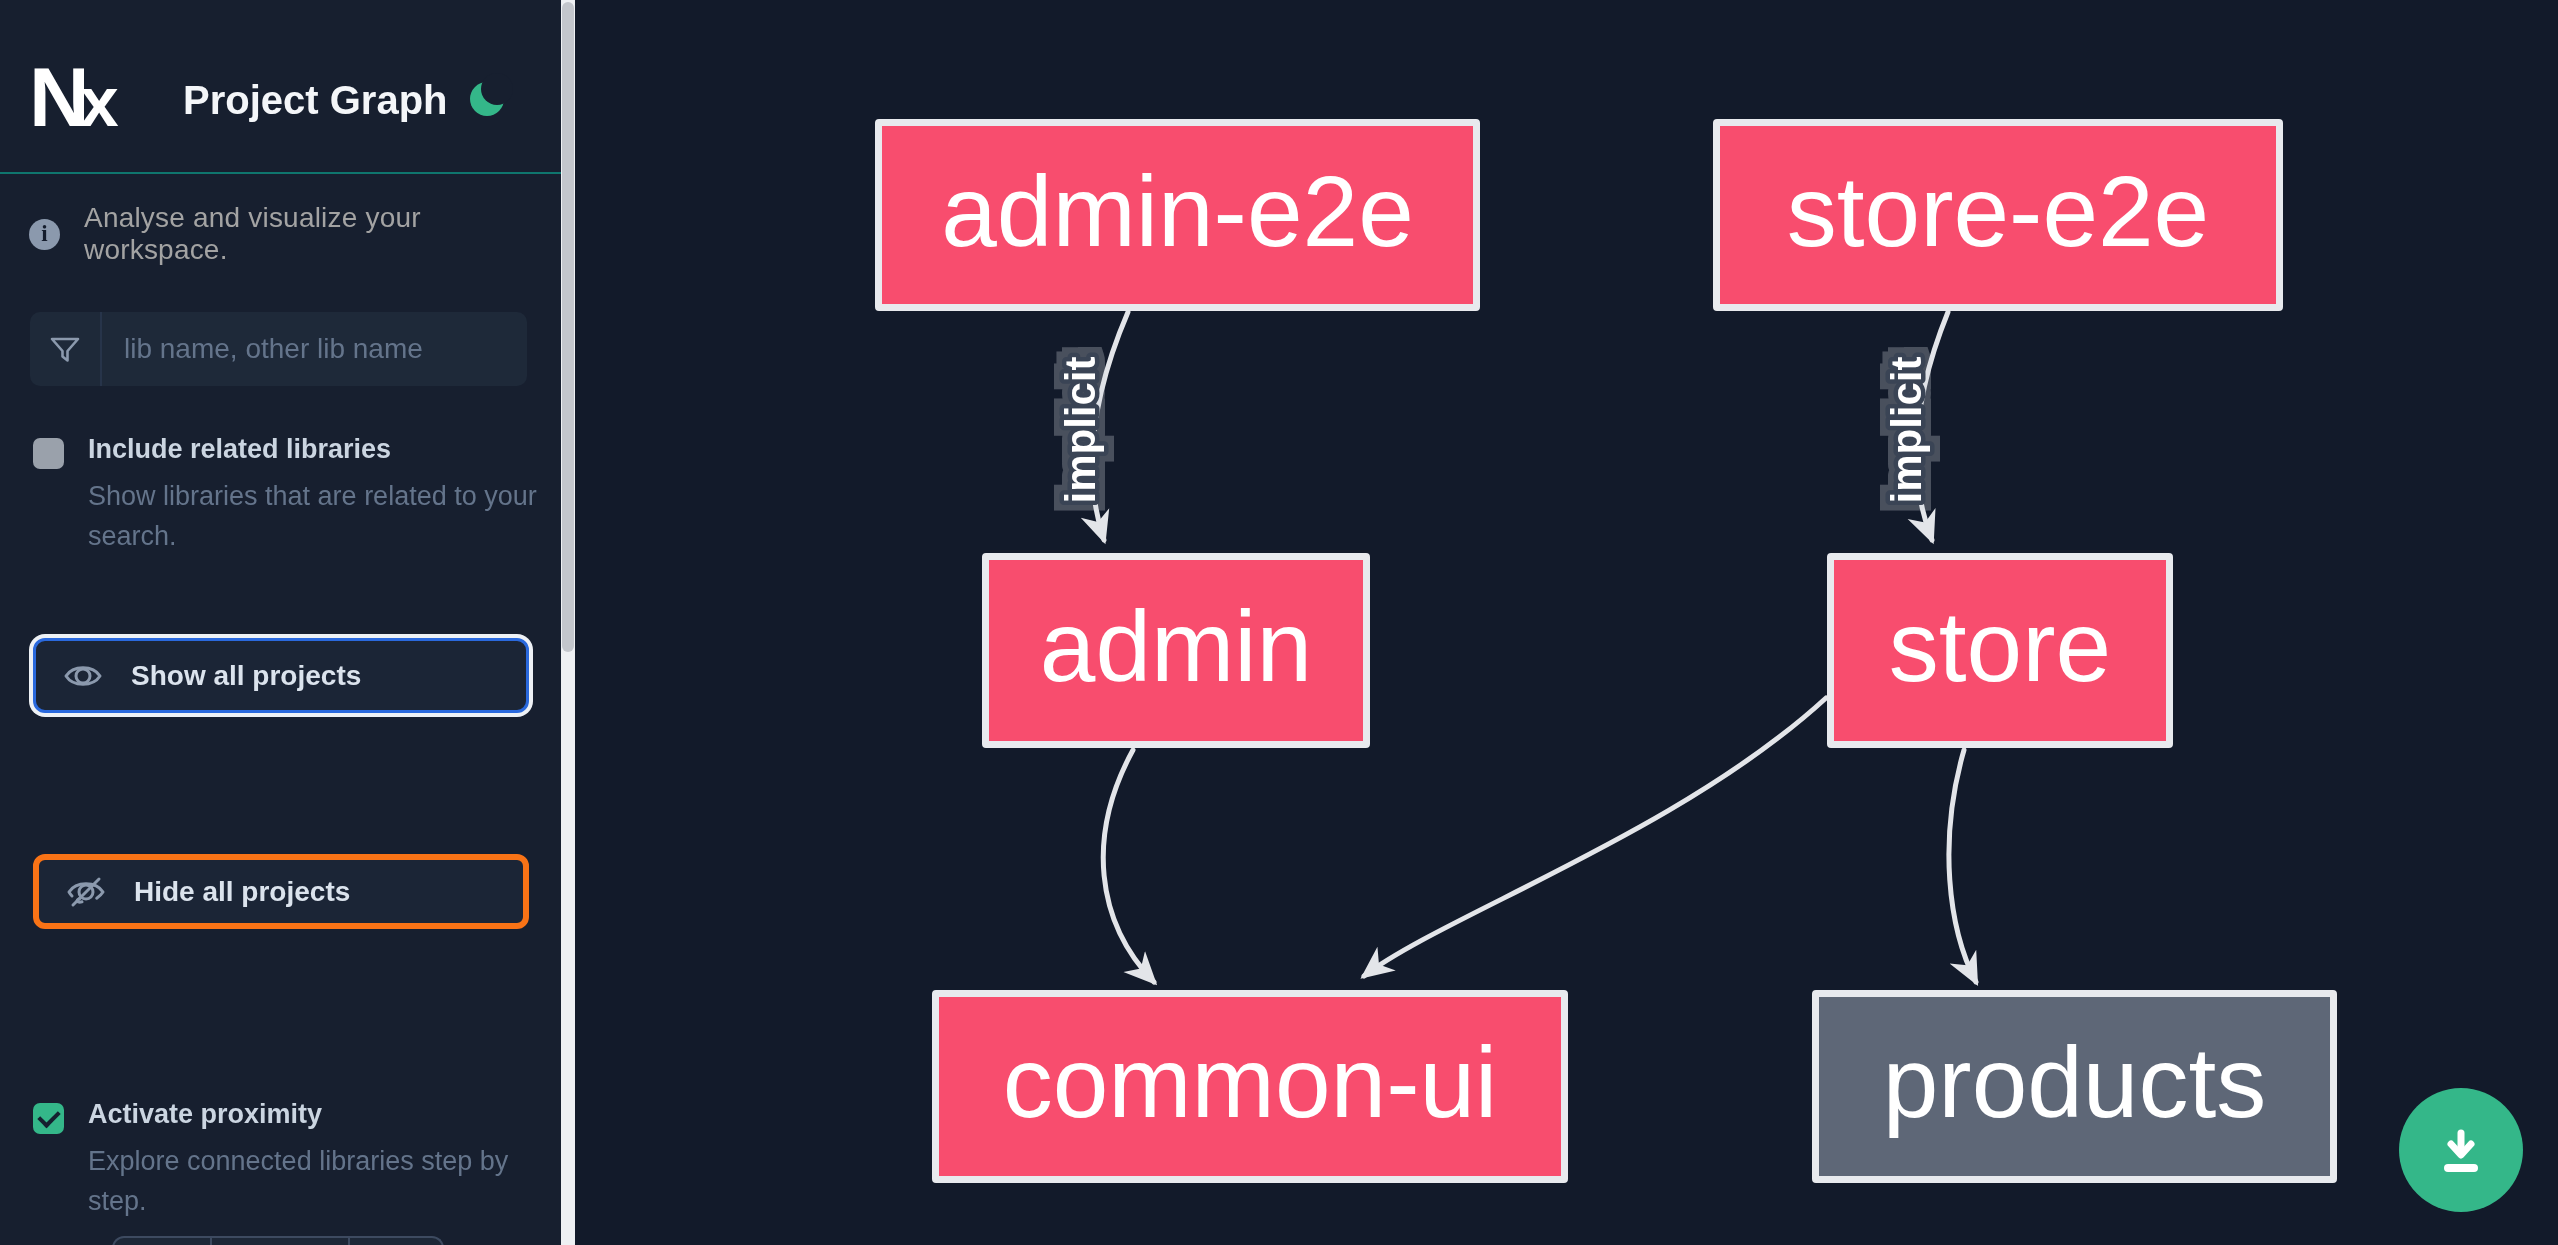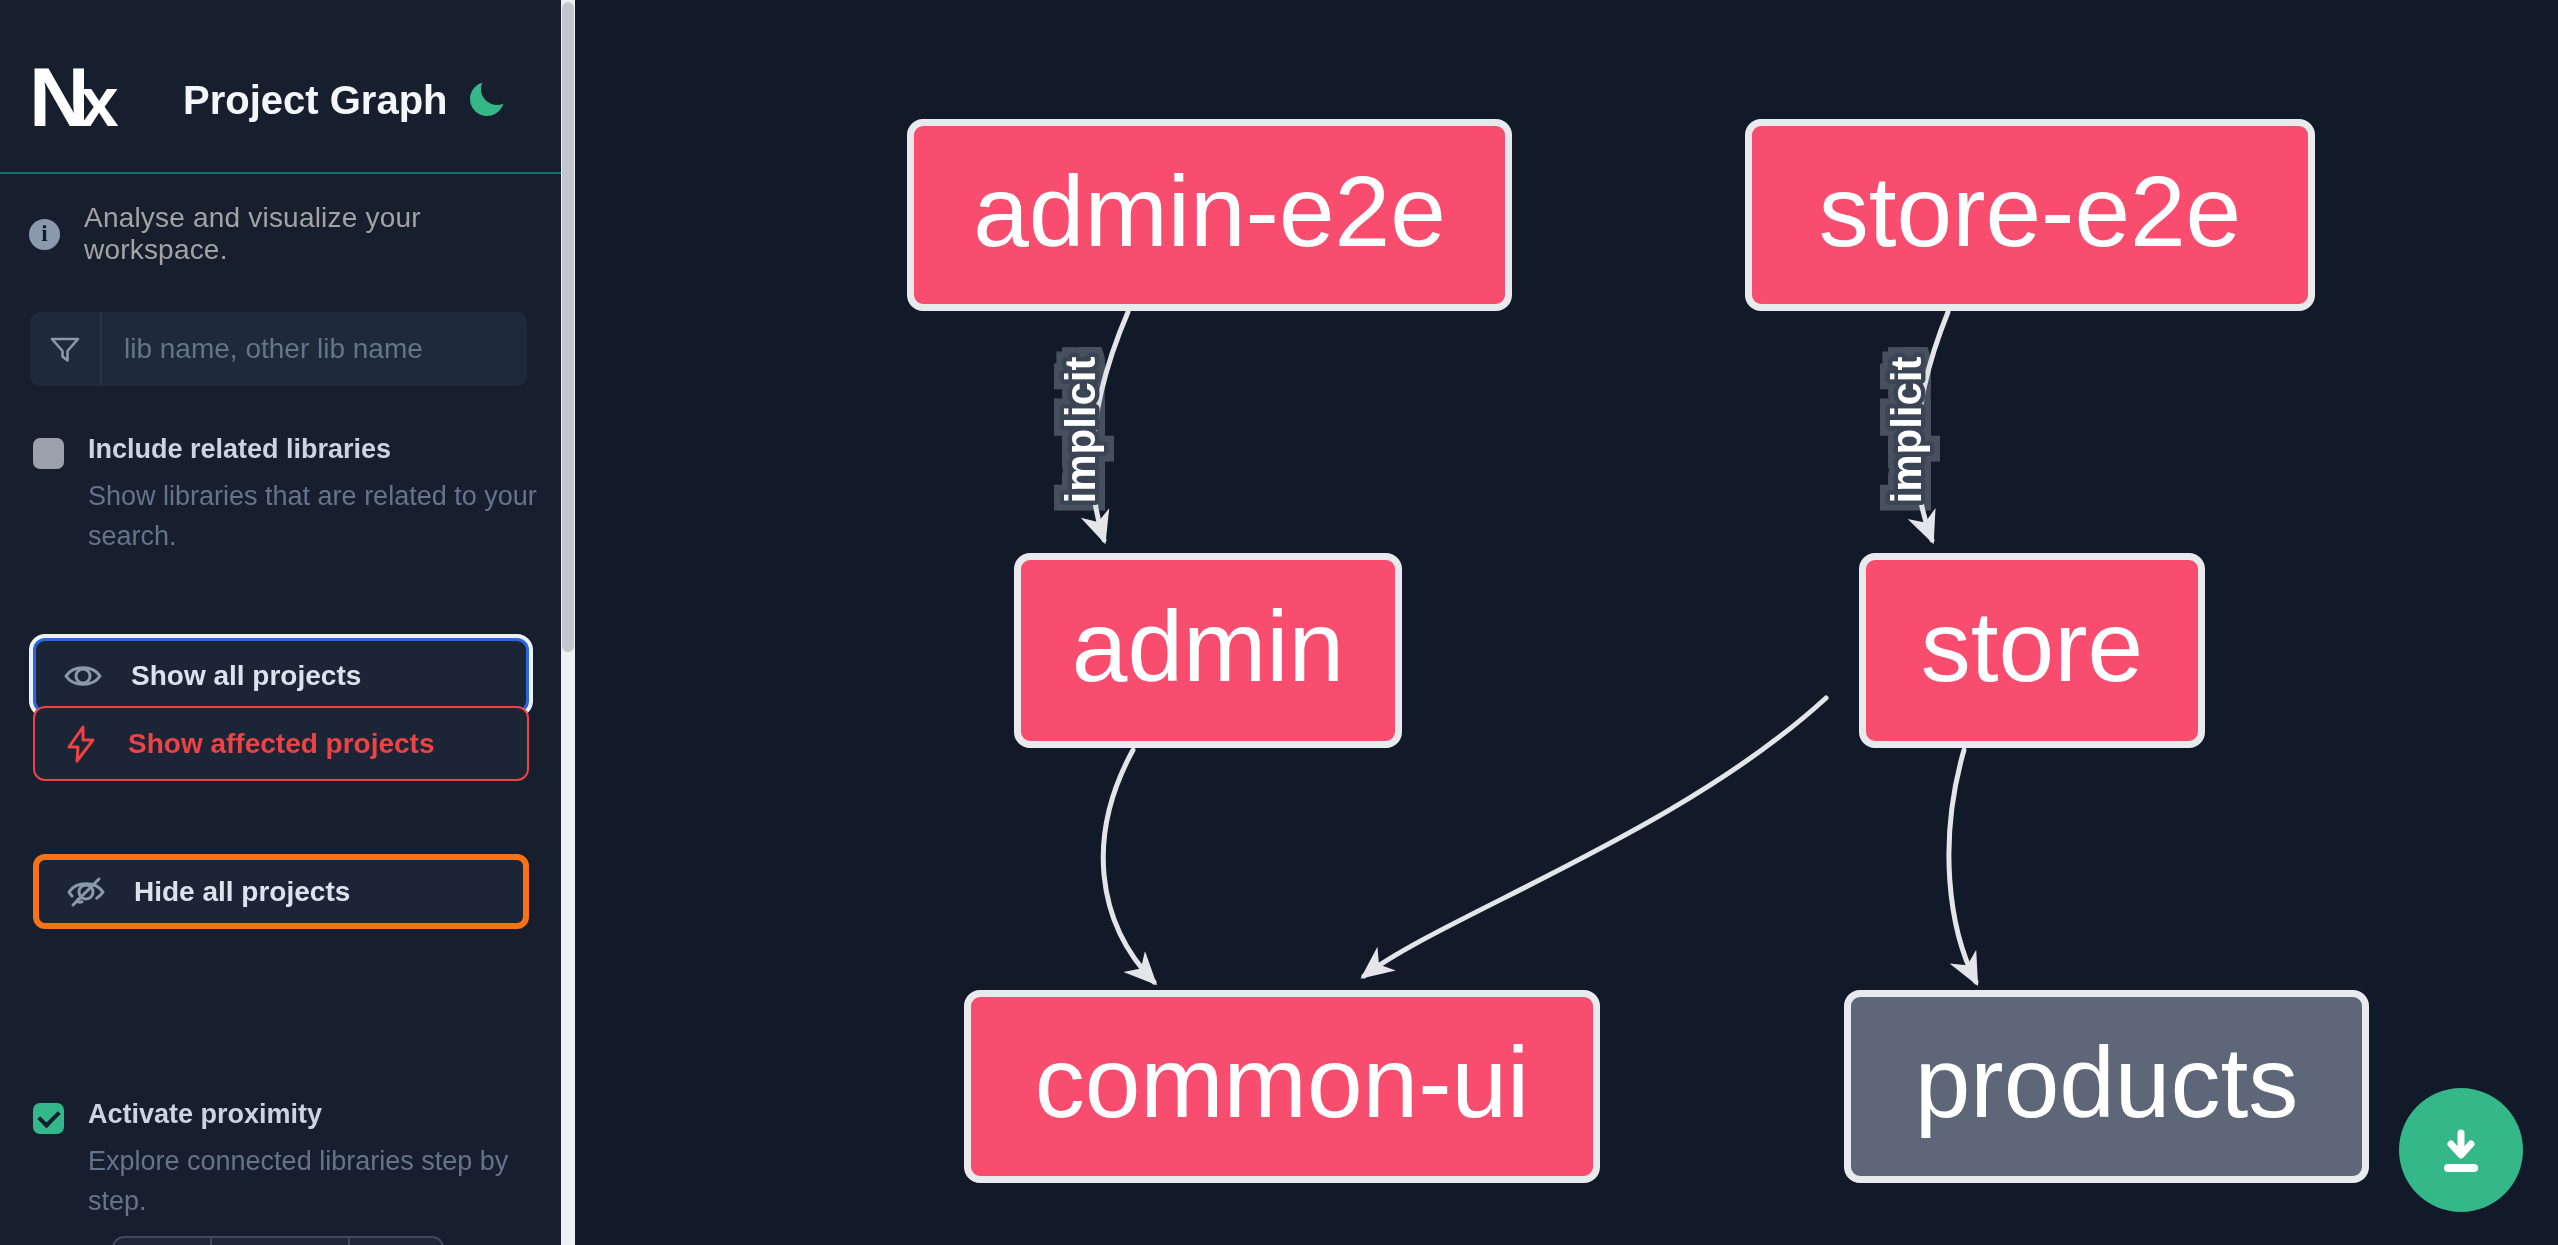--- a/index.html
+++ b/index.html
@@ -67,23 +67,23 @@
 
   
   .sb-scroll-track { position:absolute; left:561px; top:0; width:14px; height:1245px; background:#eef0f3; }
   .sb-scroll-thumb { position:absolute; left:1px; top:2px; width:12px; height:650px; background:#c3c6cc; border-radius:7px; }
 
   
   .main { position:absolute; left:575px; top:0; right:0; bottom:0; background:var(--main_bg,#121a2a); }
   .edges-svg { position:absolute; left:0; top:0; width:2558px; height:1245px; pointer-events:none; }
 
   .node { position:absolute; display:flex; align-items:center; justify-content:center;
-    border:7px solid var(--node_border,#e8eaee); border-radius:16px; color:#fff;
+    border:7px solid var(--node_border,#e8eaee); border-radius:4px; color:#fff;
     font-size:100px; font-weight:400; letter-spacing:0; cursor:pointer;
-    font-family:"Liberation Sans", sans-serif; padding-bottom:8px;margin-left:32px; }
+    font-family:"Liberation Sans", sans-serif; padding-bottom:8px; }
   .node-pink { background:var(--node_pink,#f84d6e); }
   .node-gray { background:var(--node_gray,#5e6777); }
 
   .node-admin-e2e { left:875px;  top:119px; width:605px; height:192px; }
   .node-store-e2e { left:1713px; top:119px; width:570px; height:192px; }
   .node-admin     { left:982px;  top:553px; width:388px; height:195px; }
   .node-store     { left:1827px; top:553px; width:346px; height:195px; }
   .node-common-ui { left:932px;  top:990px; width:636px; height:193px; }
   .node-products  { left:1812px; top:990px; width:525px; height:193px; }
 
@@ -168,26 +168,20 @@
   </div>
 
   <button class="sb-btn btn-show-all">
     <svg width="40" height="40" viewBox="0 0 40 40" fill="none" stroke="#8b99ad" stroke-width="3" stroke-linejoin="round">
       <path d="M3 20 C10 9 30 9 37 20 C30 31 10 31 3 20 Z"></path>
       <circle cx="20" cy="20" r="7"></circle>
     </svg>
     <span>Show all projects</span>
   </button>
 
-  <button class="sb-btn btn-affected">
-    <svg width="38" height="40" viewBox="0 0 38 40" fill="none" stroke="#ee4245" stroke-width="3" stroke-linejoin="round">
-      <path d="M21 3 L7 23 h9 L15 37 L31 16 h-10 L21 3 Z"></path>
-    </svg>
-    <span>Show affected projects</span>
-  </button>
 
   <button class="sb-btn btn-hide">
     <svg width="40" height="40" viewBox="0 0 40 40" fill="none" stroke="#8b99ad" stroke-width="3" stroke-linejoin="round" stroke-linecap="round">
       <path d="M6 24 C4.8 22.8 3.8 21.4 3 20 C10 9 30 9 37 20 C35.4 22.5 33.2 24.6 30.7 26.2"></path>
       <path d="M13.8 26.5 C8.9 28.3 11.5 31 16 29.8"></path>
       <circle cx="20" cy="20" r="7"></circle>
       <path d="M7 33 L33 7"></path>
     </svg>
     <span>Hide all projects</span>
   </button>

